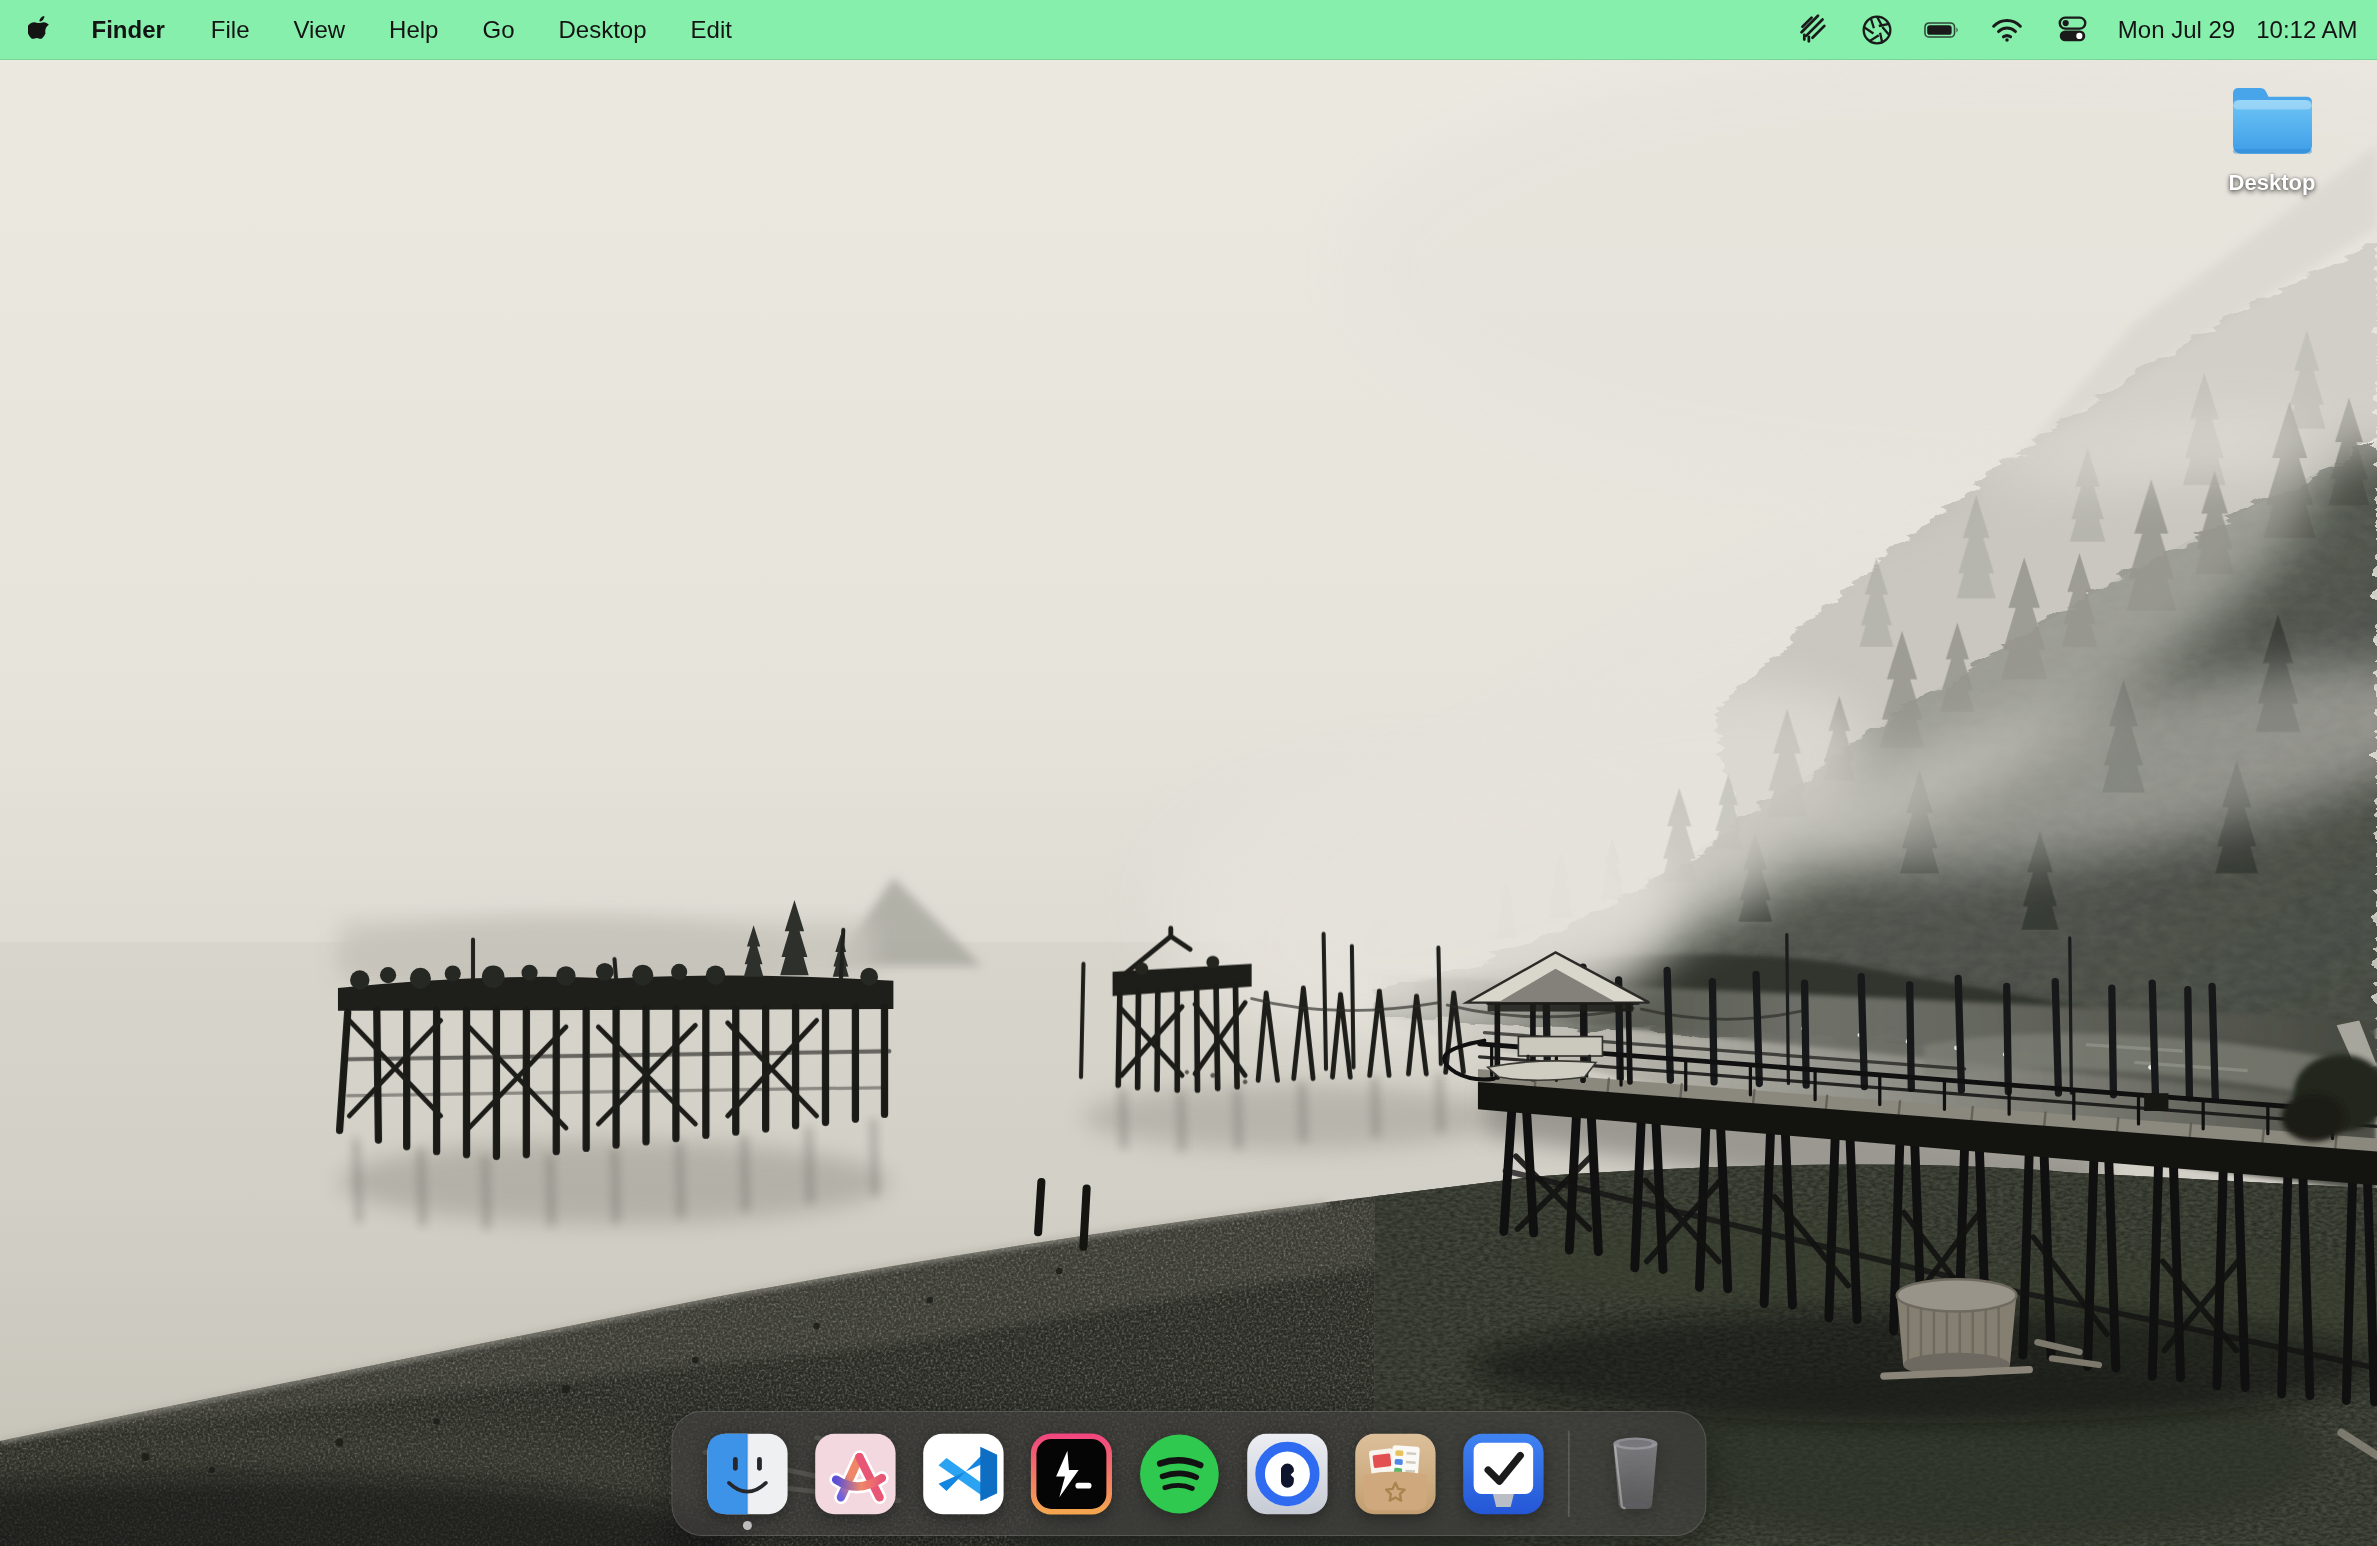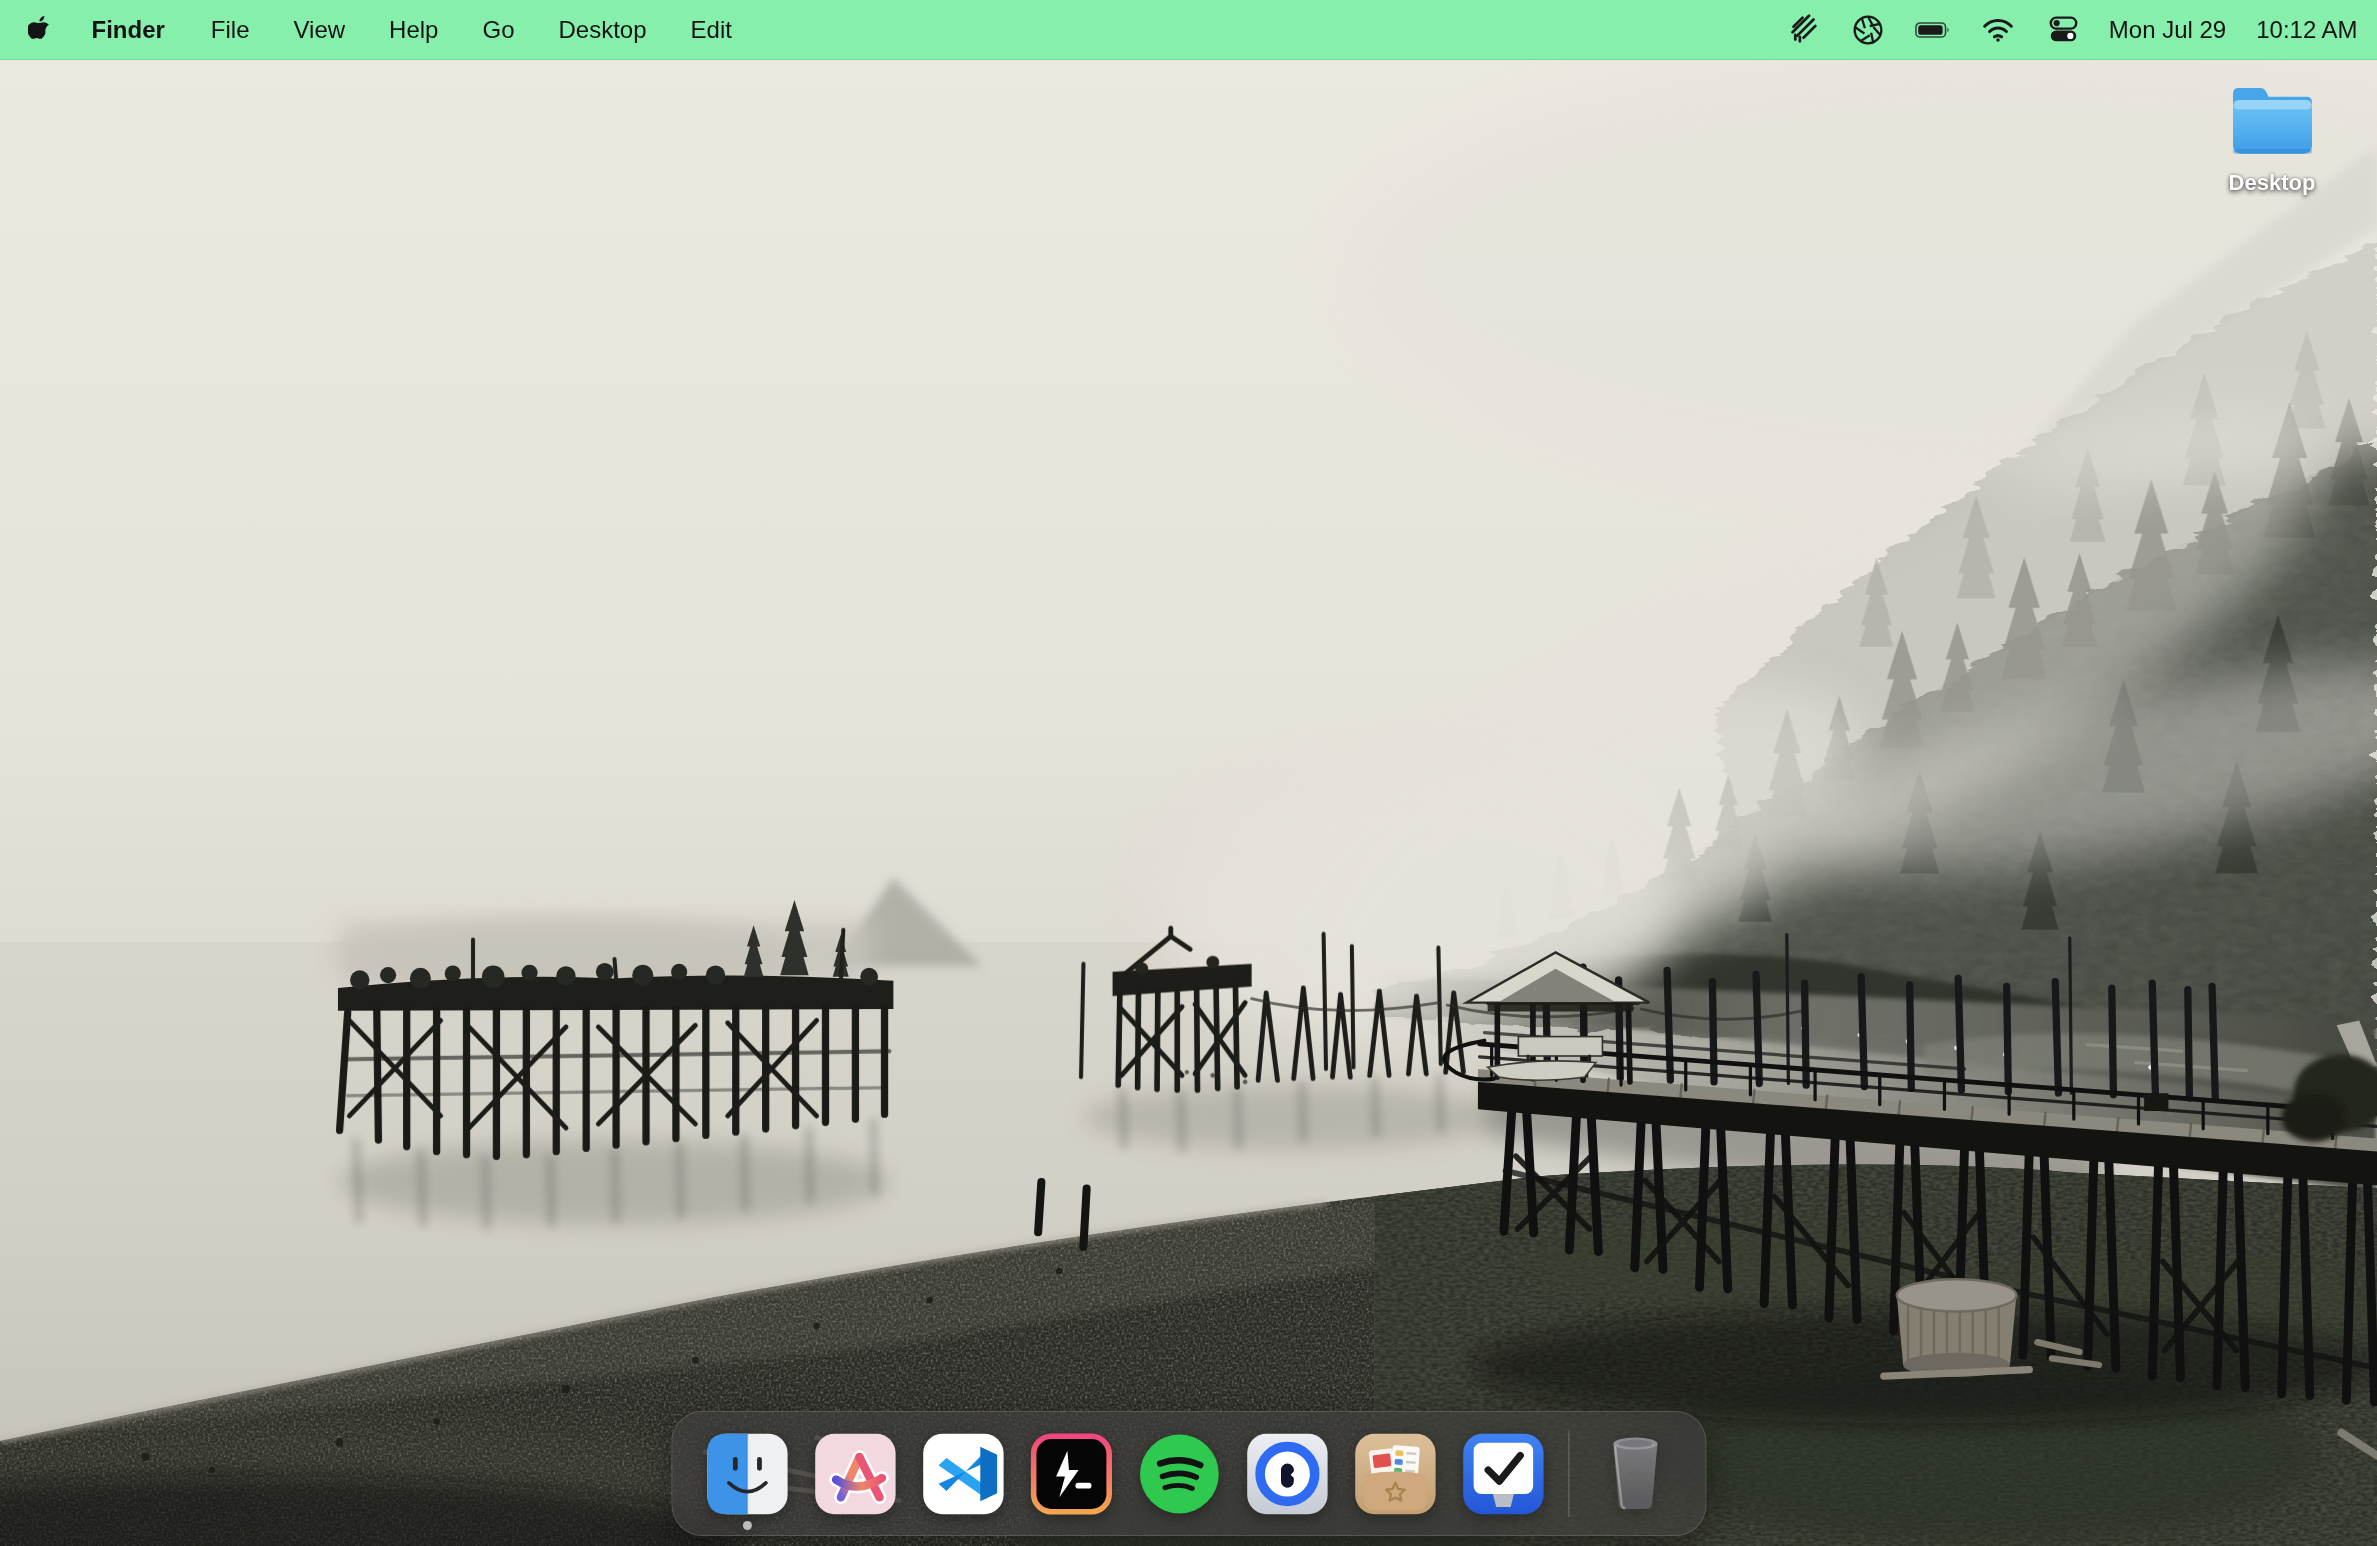--- a/index.html
+++ b/index.html
@@ -10,21 +10,21 @@
   #menubar{position:absolute;top:0;left:0;right:0;height:59px;z-index:30;
     background:#86efac;border-bottom:0.8px solid rgba(0,0,0,.10);
     display:flex;align-items:center;justify-content:space-between;
     font-size:24px;color:#141414;}
   .mb-left{display:flex;align-items:center;padding-left:27.5px;}
   .apple{width:24px;height:29px;margin-right:18px;display:flex;align-items:center;}
   .mb-item{padding:0 22px;white-space:nowrap;}
   .mb-item.active{font-weight:700;padding-right:24px;}
   .mb-right{display:flex;align-items:center;padding-right:19.4px;}
   .st-icon{width:36px;height:32px;display:flex;align-items:center;justify-content:center;margin-left:29px;}
-  .clock{margin-left:27.5px;display:flex;gap:30px;white-space:nowrap;}
+  .clock{margin-left:27.5px;display:flex;gap:21px;white-space:nowrap;}
 
   
   #desktop-icon{position:absolute;top:81px;left:2217px;width:110px;z-index:20;
     display:flex;flex-direction:column;align-items:center;cursor:default;}
   #desktop-icon .label{margin-top:6.5px;font-size:22px;font-weight:700;color:#fff;
     text-shadow:0 1.6px 4.9px rgba(0,0,0,.65),0 0 2.4px rgba(0,0,0,.4);}
 
   
   #dock{position:absolute;bottom:9.7px;left:50%;transform:translateX(-50%);height:123px;z-index:40;
     background:rgba(66,64,62,.66);border:0.8px solid rgba(255,255,255,.14);

